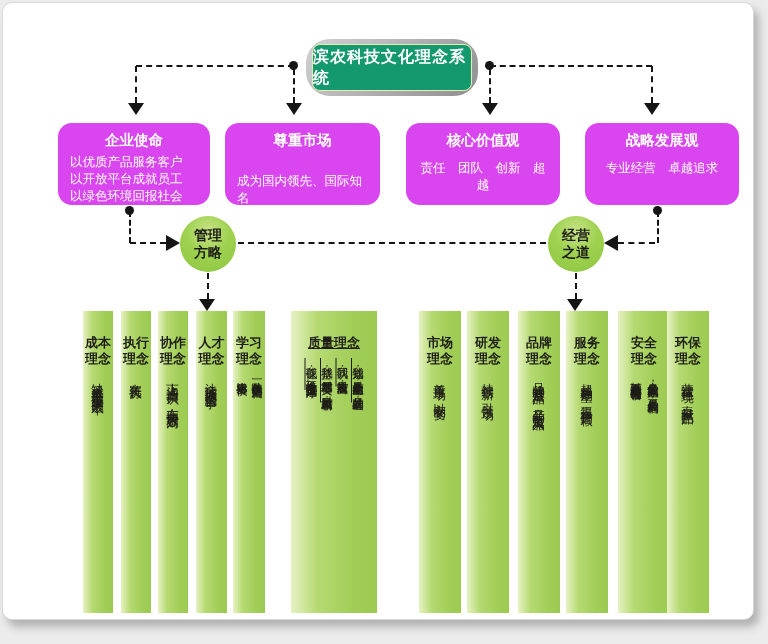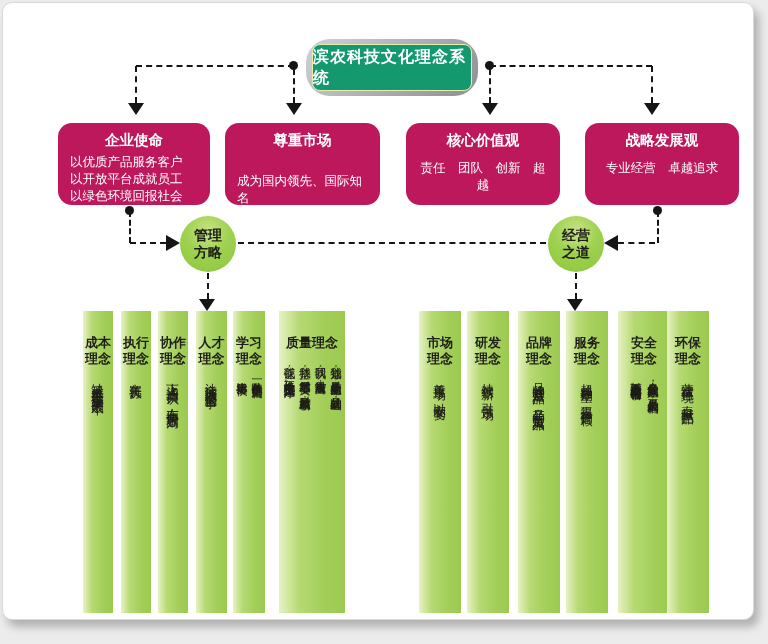--- a/index.html
+++ b/index.html
@@ -20,21 +20,21 @@
     display:flex;align-items:center;justify-content:center;
   }
   .title-box{
     width:158px;height:45px;border-radius:8px;background:#14996e;
     border:1px solid #e6efb3;
     display:flex;align-items:center;justify-content:center;
     color:#fff;font-weight:bold;font-size:16px;letter-spacing:1px;
   }
   
   .pillar{
-    position:absolute;top:120px;height:82px;background:#be185d;border-radius:14px;
+    position:absolute;top:120px;height:82px;background:#d946ef;border-radius:14px;
     color:#fff;box-sizing:border-box;padding:8px 10px 0 10px;
   }
   .pillar-title{font-weight:bold;font-size:14.5px;text-align:center;line-height:19px;}
   .pillar-body{font-size:12.5px;line-height:17px;white-space:pre-line;margin-top:3px;text-align:center;}
   .pillar.p1{left:55px;width:152px;} .pillar.p1 .pillar-body{text-align:left;padding-left:2px;}
   .pillar.p2{left:222px;width:155px;} .pillar.p2 .pillar-body{text-align:left;padding-left:2px;margin-top:22px;}
   .pillar.p3{left:403px;width:154px;} .pillar.p3 .pillar-body{margin-top:9px;}
   .pillar.p4{left:582px;width:154px;} .pillar.p4 .pillar-body{margin-top:9px;}
   
   .hub{
@@ -59,21 +59,21 @@
   .bar-body{flex:1;width:100%;display:flex;justify-content:center;margin-top:7px;}
   .vtext{
     writing-mode:vertical-rl;white-space:pre-line;
     font-size:12.5px;letter-spacing:1.5px;line-height:17px;
   }
   .bar.tight .vtext{font-size:11.5px;letter-spacing:.5px;line-height:17px;}
   .bar.wide .vtext{font-size:11.5px;letter-spacing:.5px;line-height:15.5px;}
   .b1{left:80px;width:30px;} .b2{left:118px;width:30px;} .b3{left:155px;width:30px;}
   .b4{left:193px;width:31px;} .b5{left:230px;width:32px;}
   .b5 .vtext{font-size:11px;letter-spacing:.5px;line-height:15px;}
-  .b6{left:276px;width:66px;}
+  .b6{left:288px;width:86px;text-decoration:underline;}
   .b7{left:416px;width:42px;} .b8{left:464px;width:42px;} .b9{left:515px;width:42px;}
   .b10{left:563px;width:42px;} .b11{left:615px;width:52px;} .b12{left:664px;width:42px;}
   
   .hline{position:absolute;border-top:2px dashed #151515;height:0;}
   .vline{position:absolute;border-left:2px dashed #151515;width:0;}
   .dot{position:absolute;width:9px;height:9px;border-radius:50%;background:#151515;}
   .arr-down{position:absolute;width:0;height:0;border-left:8px solid transparent;
     border-right:8px solid transparent;border-top:12px solid #151515;}
   .arr-right{position:absolute;width:0;height:0;border-top:8px solid transparent;
     border-bottom:8px solid transparent;border-left:14px solid #151515;}

